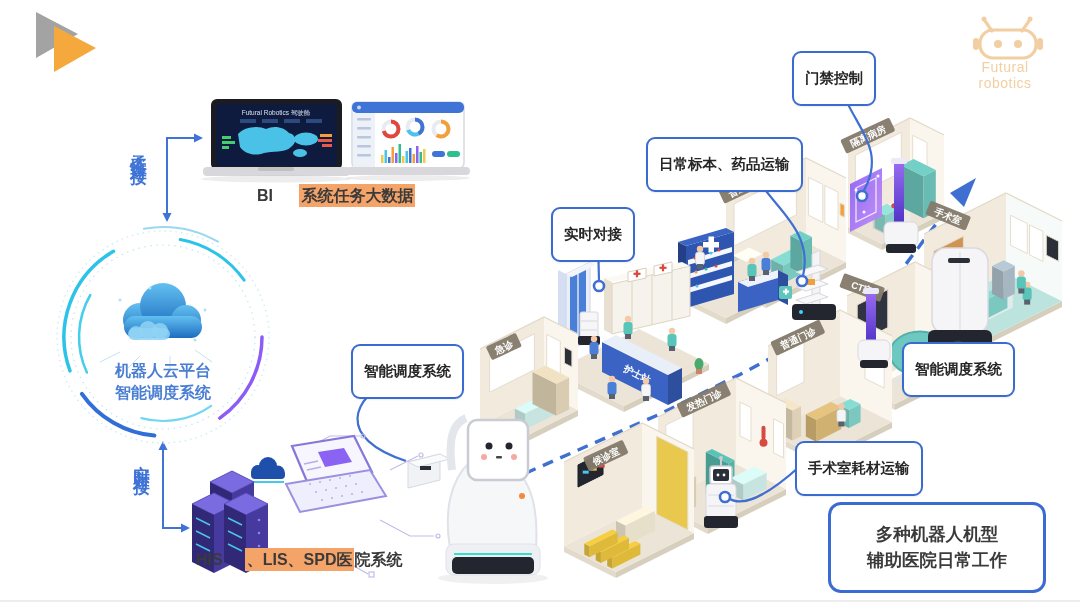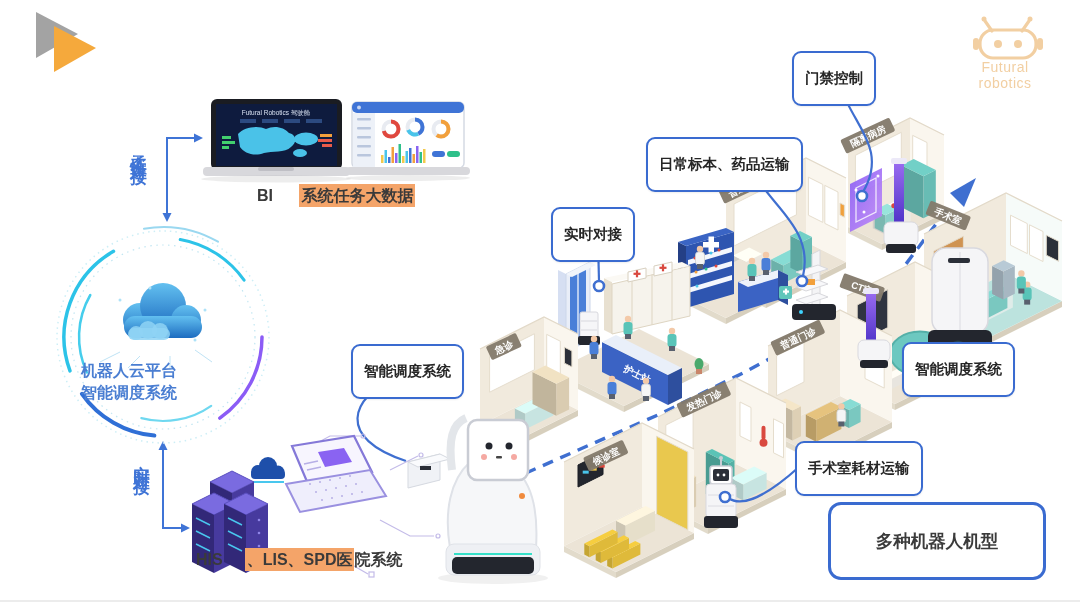--- a/index.html
+++ b/index.html
@@ -8,35 +8,35 @@
   .slide svg.scene{position:absolute;left:0;top:0;z-index:1;}
   .txt{position:absolute;z-index:2;}
   #title{left:97px;top:29px;font-size:24px;font-weight:800;color:#3b3b3b;letter-spacing:1.5px;}
   .vtext{writing-mode:vertical-rl;text-orientation:upright;letter-spacing:4px;
          font-size:16.5px;font-weight:600;color:#3f74d6;}
   #flex-label{left:128px;top:142px;}
   #rt-label{left:131px;top:452px;}
   #bi-caption{left:257px;top:186px;font-size:16px;font-weight:600;color:#3a3a3a;}
   #his-caption{left:196px;top:550px;font-size:16px;font-weight:600;color:#3a3a3a;text-align:center;}
   .hl{background:#f4a469;padding:3px 2px;margin-left:22px;}
-  #cloud-caption{left:81px;top:360px;width:164px;text-align:left;font-size:16px;
+  #cloud-caption{left:81px;top:360px;width:164px;text-align:center;font-size:16px;
                  font-weight:700;color:#4a7ed2;line-height:1.4;}
   #logo-text{left:963px;top:59px;width:84px;text-align:center;font-size:14px;
              color:#f2cfa2;letter-spacing:.5px;}
   .callout{position:absolute;z-index:3;background:#fff;border:2.5px solid #3a6bd0;
            border-radius:9px;padding:16px 11px;font-size:14.5px;font-weight:700;color:#262626;
            white-space:nowrap;box-shadow:0 1px 2px rgba(0,0,0,.07);}
   #co-door{left:792px;top:51px;}
   #co-daily{left:646px;top:137px;}
   #co-elev{left:551px;top:207px;}
   #co-charge{left:351px;top:344px;}
   #co-or{left:902px;top:342px;}
   #co-custom{left:795px;top:441px;}
   #summary{left:828px;top:502px;width:212px;z-index:3;position:absolute;background:#fff;
-           border:3px solid #3a6bd0;border-radius:13px;text-align:center;padding:23px 0;
+           border:3px solid #3a6bd0;border-radius:13px;text-align:center;padding:16px 0;
            font-size:17.5px;font-weight:800;color:#3b3b3b;line-height:1.5;}
   #bottom-line{position:absolute;left:0;top:600px;width:1080px;height:2px;background:#ececec;z-index:0;}
 </style>
 </head>
 <body>
 
 <div class="slide">
   <div id="bottom-line"></div>
 
   <svg class="scene" width="1080" height="608" viewBox="0 0 1080 608">
@@ -673,14 +673,15 @@
 
   <div class="callout" id="co-door">门禁控制</div>
   <div class="callout" id="co-daily">日常标本、药品运输</div>
   <div class="callout" id="co-elev">实时对接</div>
   <div class="callout" id="co-charge">智能调度系统</div>
   <div class="callout" id="co-or">智能调度系统</div>
   <div class="callout" id="co-custom">手术室耗材运输</div>
 
   <div id="summary">
     <div>多种机器人机型</div>
+    <div>辅助医院日常工作</div>
   </div>
 </div>
 
 </body></html>

